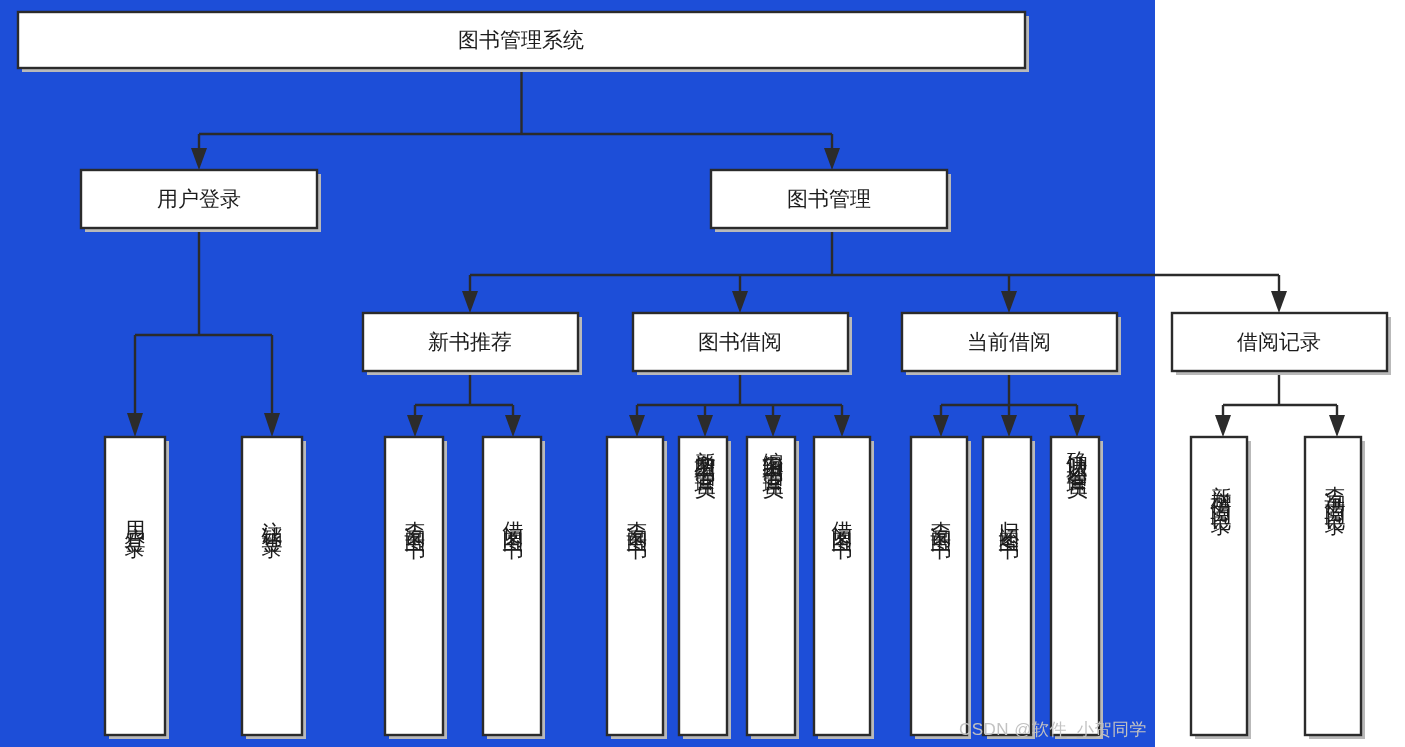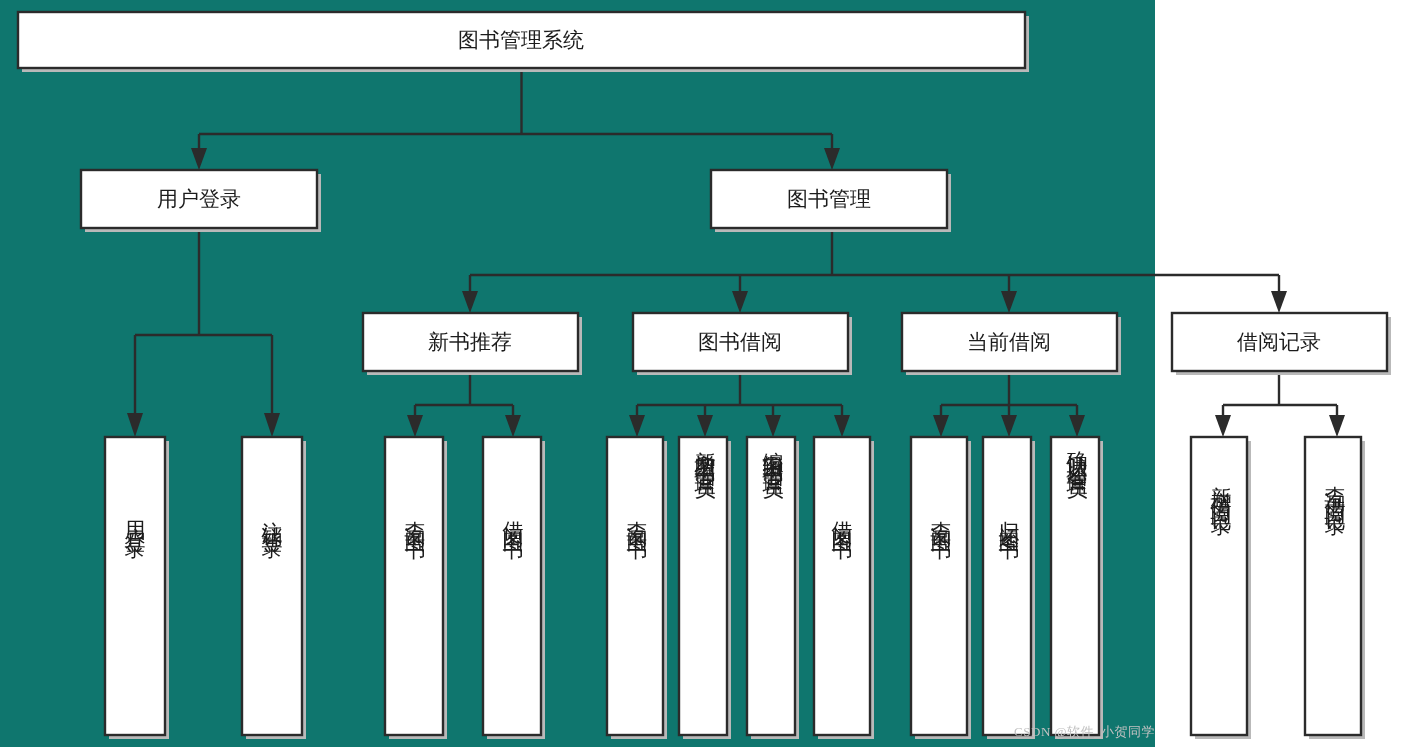--- a/index.html
+++ b/index.html
@@ -10,21 +10,21 @@
   body {
     width: 1405px;
     height: 747px;
     overflow: hidden;
     font-family: "DejaVu Sans", "Liberation Sans", sans-serif;
   }
   #diagram-root {
     position: relative;
     width: 1155px;
     height: 747px;
-    background: #0f766e;
+    background: #1d4ed8;
   }
   svg#flowchart {
     display: block;
     width: 1405px;
     height: 747px;
   }
   .node-box {
     fill: #ffffff;
     stroke: #2b2b2b;
     stroke-width: 2.4;
@@ -51,24 +51,24 @@
     dominant-baseline: middle;
   }
   .node-label-vertical {
     fill: #1c1c1c;
     font-family: "DejaVu Sans", "Liberation Sans", sans-serif;
     font-size: 21px;
     text-anchor: middle;
   }
   .watermark {
     position: absolute;
-    right: 0;
+    right: 8px;
     bottom: 6px;
-    font-family: Liberation Serif, serif;
-    font-size: 13px;
+    font-family: Liberation Sans, sans-serif;
+    font-size: 17px;
     color: #c2c2c2;
     letter-spacing: 0.5px;
     white-space: nowrap;
     user-select: none;
   }
 </style>
 </head>
 <body>
 
 <div id="diagram-root">

